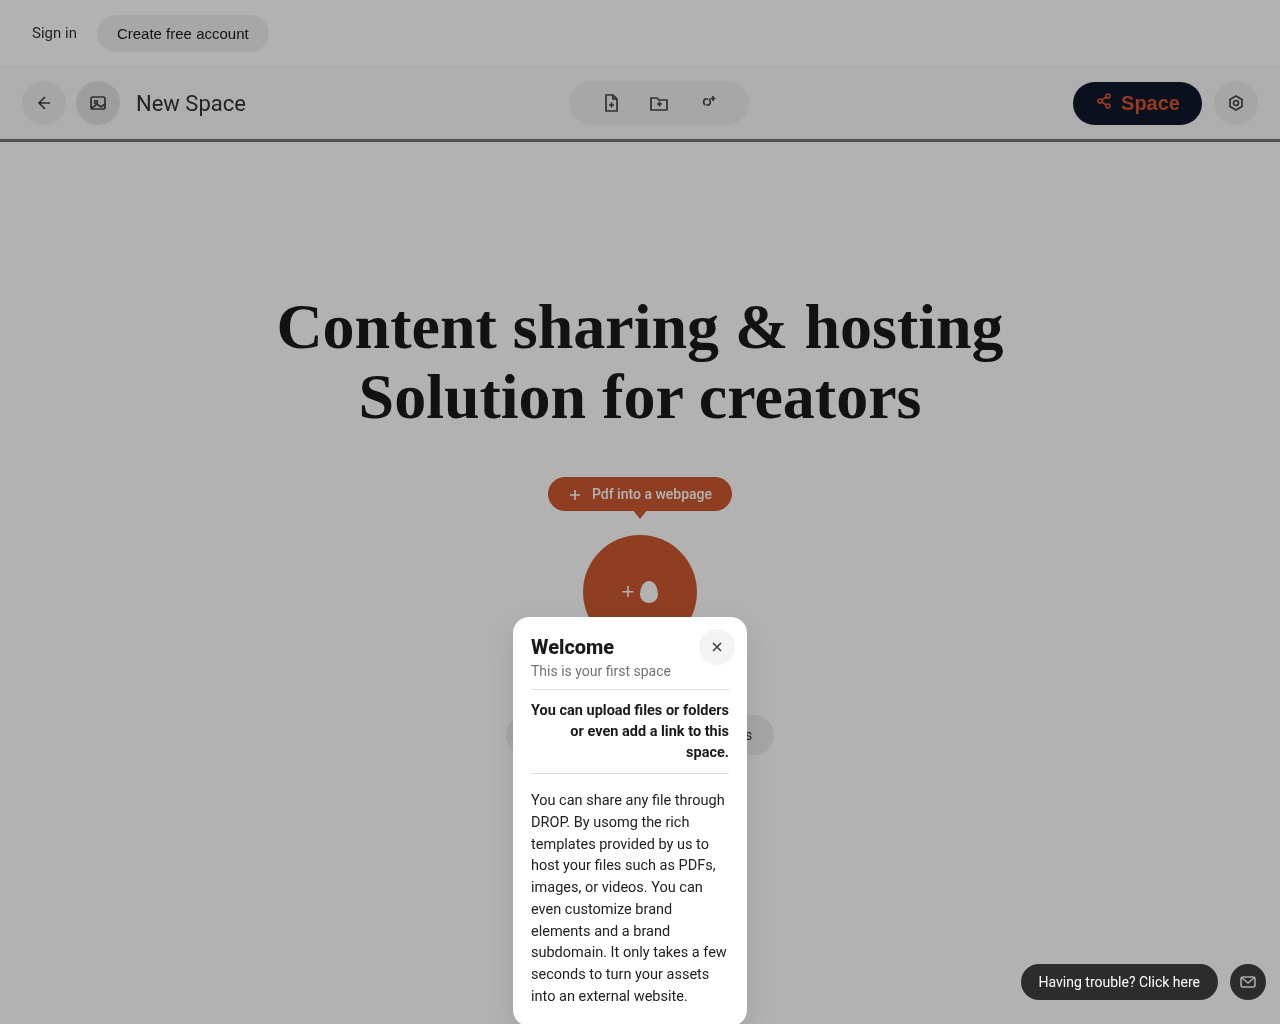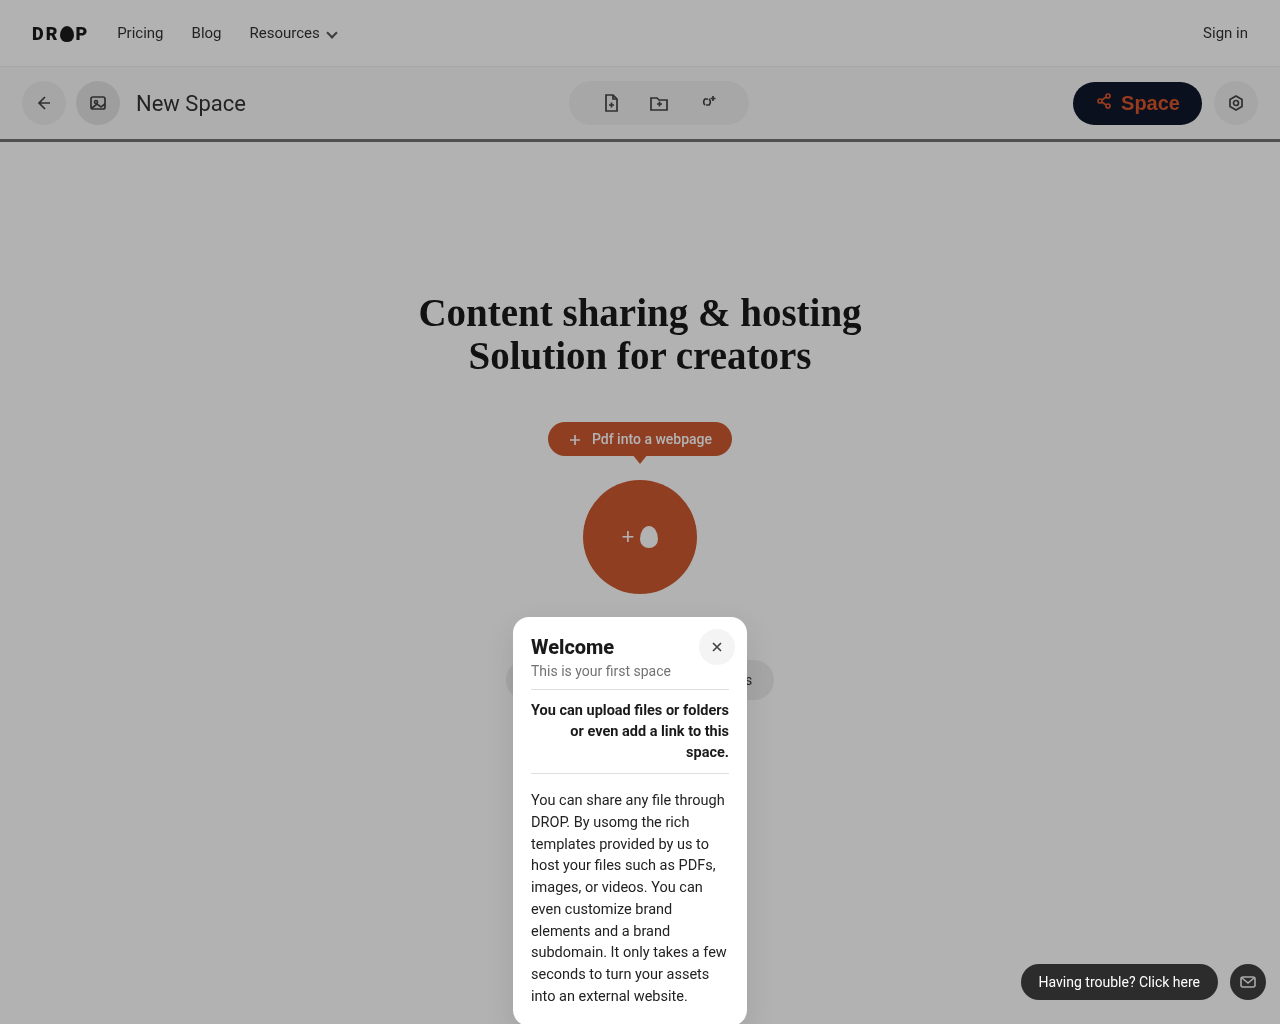--- a/index.html
+++ b/index.html
@@ -110,21 +110,21 @@
     
     .hero {
       display: flex;
       flex-direction: column;
       align-items: center;
       padding-top: 150px;
     }
     .hero-title {
       font-family: Georgia, "Times New Roman", serif;
       font-weight: 800;
-      font-size: 39px;
+      font-size: 64px;
       line-height: 1.1;
       text-align: center;
       color: #1a1a1a;
       max-width: 780px;
     }
     .tooltip {
       margin-top: 44px;
       background: #cd5a30;
       color: #fff;
       font-size: 14px;
@@ -236,35 +236,23 @@
 
     
     .svg-ico { stroke: #444; fill: none; stroke-width: 1.7; }
     .svg-orange { stroke: #d9552b; }
     .svg-white { stroke: #fff; }
   </style>
 </head>
 <body>
 
 <div class="nav-bar">
-  <div class="nav-left">
-    <div class="logo">
-      <span>DR</span>
-      <span class="drop-o"></span>
-      <span>P</span>
-    </div>
-    <a class="nav-link">Pricing</a>
-    <a class="nav-link">Blog</a>
-    <div class="nav-dropdown">
-      <span class="nav-link">Resources</span>
-      <span class="chevron-down"></span>
-    </div>
-  </div>
   <div class="nav-right">
     <a class="nav-link">Sign in</a>
+    <button class="btn-pill">Create free account</button>
   </div>
 </div>
 
 <div class="toolbar-strip">
   <div class="tb-left">
     <button class="circle-btn">
       <svg width="20" height="20" class="svg-ico">
           <path d="M11 4 L5 10 L11 16 M5 10 H16"></path>
         </svg>
     </button>

